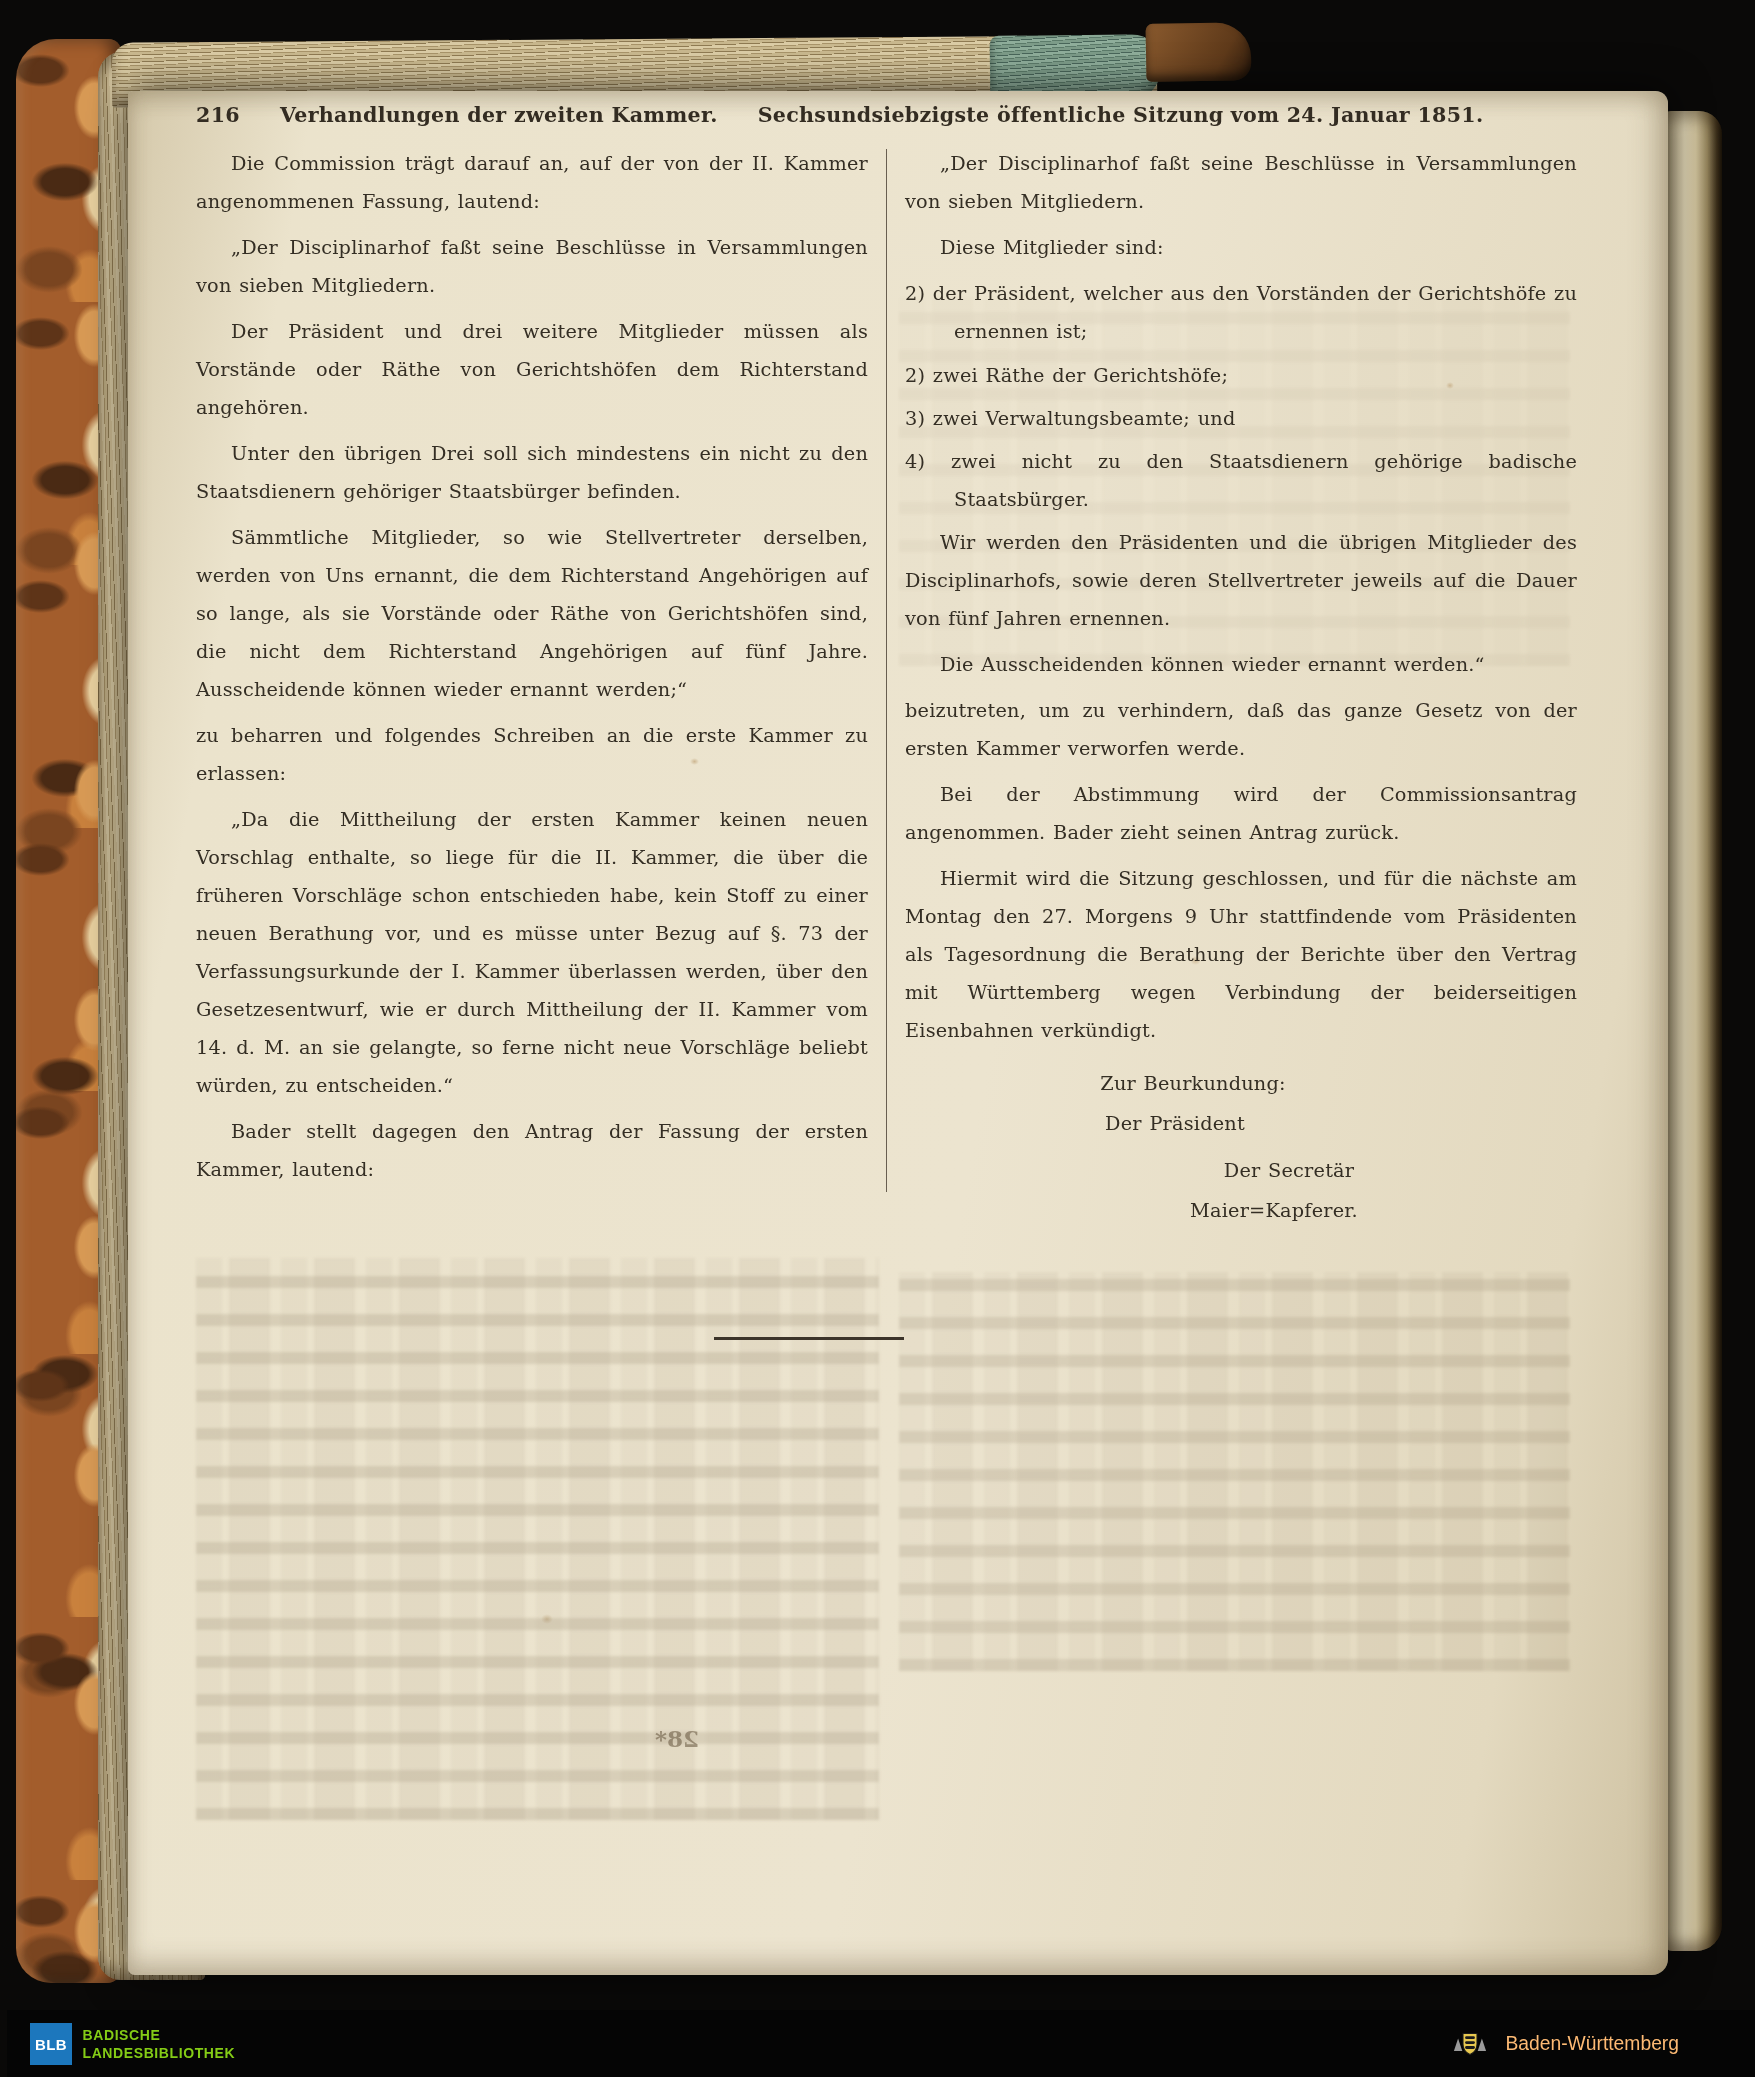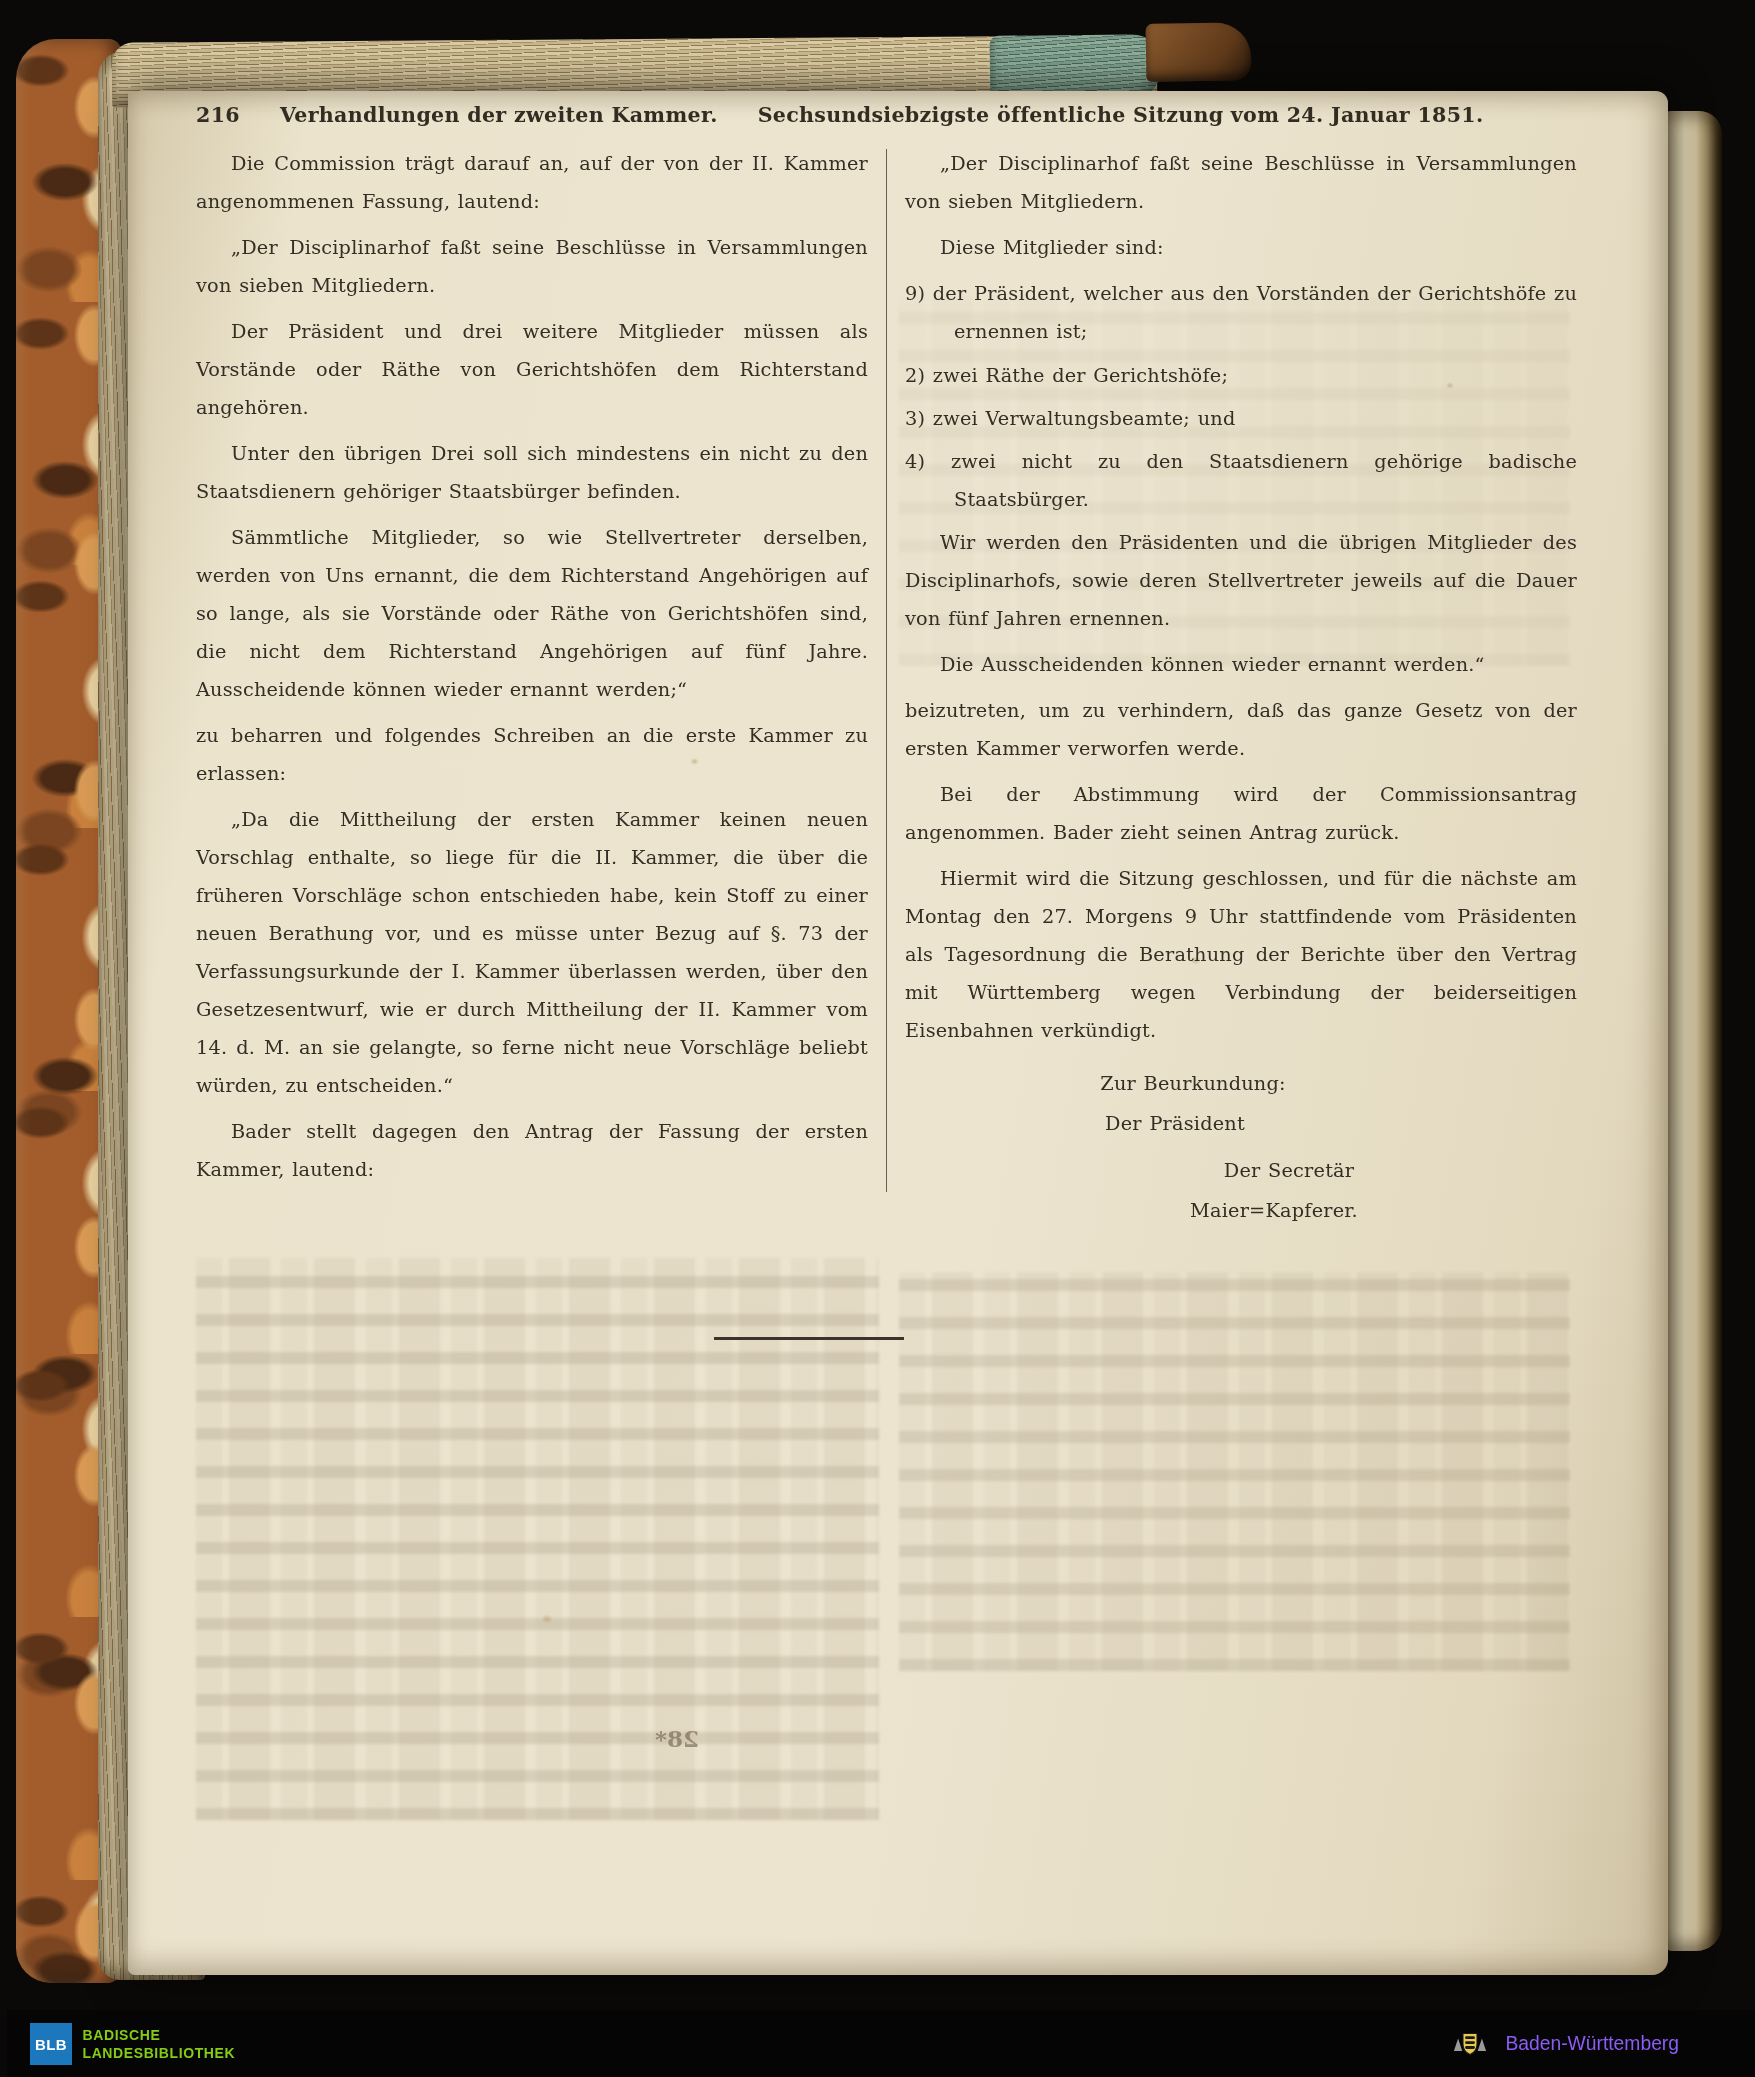--- a/index.html
+++ b/index.html
@@ -88,21 +88,21 @@
     color:rgba(100,84,60,.55);font-size:23px;font-weight:bold;filter:blur(0.5px);}
 
   
   .footer{position:absolute;left:7px;bottom:0;width:1756px;height:68px;background:#050505;
     display:flex;align-items:center;justify-content:space-between;box-sizing:border-box;
     padding:0 84px 0 23px;font-family:"Liberation Sans", sans-serif;z-index:5;}
   .footer-left{display:flex;align-items:center;gap:10.5px;}
   .blb-logo{width:42px;height:42px;background:#1c77bd;color:#fff;display:flex;
     align-items:center;justify-content:center;font-weight:bold;font-size:15px;letter-spacing:0.4px;}
   .lib-name{color:#84cc16;font-size:14px;font-weight:bold;letter-spacing:0.6px;line-height:1.3;}
-  .footer-right{display:flex;align-items:center;gap:14px;color:#8b5cf6;font-size:19.3px;}
+  .footer-right{display:flex;align-items:center;gap:14px;color:#fdba74;font-size:19.3px;}
   .crest{width:42px;height:32px;display:block;}
 </style>
 </head>
 <body>
 
 <div class="stage">
 
   <div class="marble"></div>
   <div class="stack-left"></div>
   <div class="stack-top"></div>
@@ -133,21 +133,21 @@
         <p class="para">Unter den übrigen Drei soll sich mindestens ein nicht zu den Staatsdienern gehöriger Staatsbürger befinden.</p>
         <p class="para">Sämmtliche Mitglieder, so wie Stellvertreter derselben, werden von Uns ernannt, die dem Richterstand Angehörigen auf so lange, als sie Vorstände oder Räthe von Gerichtshöfen sind, die nicht dem Richterstand Angehörigen auf fünf Jahre. Ausscheidende können wieder ernannt werden;“</p>
         <p class="flush">zu beharren und folgendes Schreiben an die erste Kammer zu erlassen:</p>
         <p class="para">„Da die Mittheilung der ersten Kammer keinen neuen Vorschlag enthalte, so liege für die II. Kammer, die über die früheren Vorschläge schon entschieden habe, kein Stoff zu einer neuen Berathung vor, und es müsse unter Bezug auf §. 73 der Verfassungsurkunde der I. Kammer überlassen werden, über den Gesetzesentwurf, wie er durch Mittheilung der II. Kammer vom 14. d. M. an sie gelangte, so ferne nicht neue Vorschläge beliebt würden, zu entscheiden.“</p>
         <p class="para">Bader stellt dagegen den Antrag der Fassung der ersten Kammer, lautend:</p>
       </div>
 
       <div class="col">
         <p class="para">„Der Disciplinarhof faßt seine Beschlüsse in Versammlungen von sieben Mitgliedern.</p>
         <p class="para">Diese Mitglieder sind:</p>
-        <p class="hang">9) der Präsident, welcher aus den Vorständen der Gerichtshöfe zu ernennen ist;</p>
+        <p class="hang">2) der Präsident, welcher aus den Vorständen der Gerichtshöfe zu ernennen ist;</p>
         <p class="hang">2) zwei Räthe der Gerichtshöfe;</p>
         <p class="hang">3) zwei Verwaltungsbeamte; und</p>
         <p class="hang">4) zwei nicht zu den Staatsdienern gehörige badische Staatsbürger.</p>
         <p class="para">Wir werden den Präsidenten und die übrigen Mitglieder des Disciplinarhofs, sowie deren Stellvertreter jeweils auf die Dauer von fünf Jahren ernennen.</p>
         <p class="para">Die Ausscheidenden können wieder ernannt werden.“</p>
         <p class="flush">beizutreten, um zu verhindern, daß das ganze Gesetz von der ersten Kammer verworfen werde.</p>
         <p class="para">Bei der Abstimmung wird der Commissionsantrag angenommen. Bader zieht seinen Antrag zurück.</p>
         <p class="para">Hiermit wird die Sitzung geschlossen, und für die nächste am Montag den 27. Morgens 9 Uhr stattfindende vom Präsidenten als Tagesordnung die Berathung der Berichte über den Vertrag mit Württemberg wegen Verbindung der beiderseitigen Eisenbahnen verkündigt.</p>
 
         <div class="signatures">

